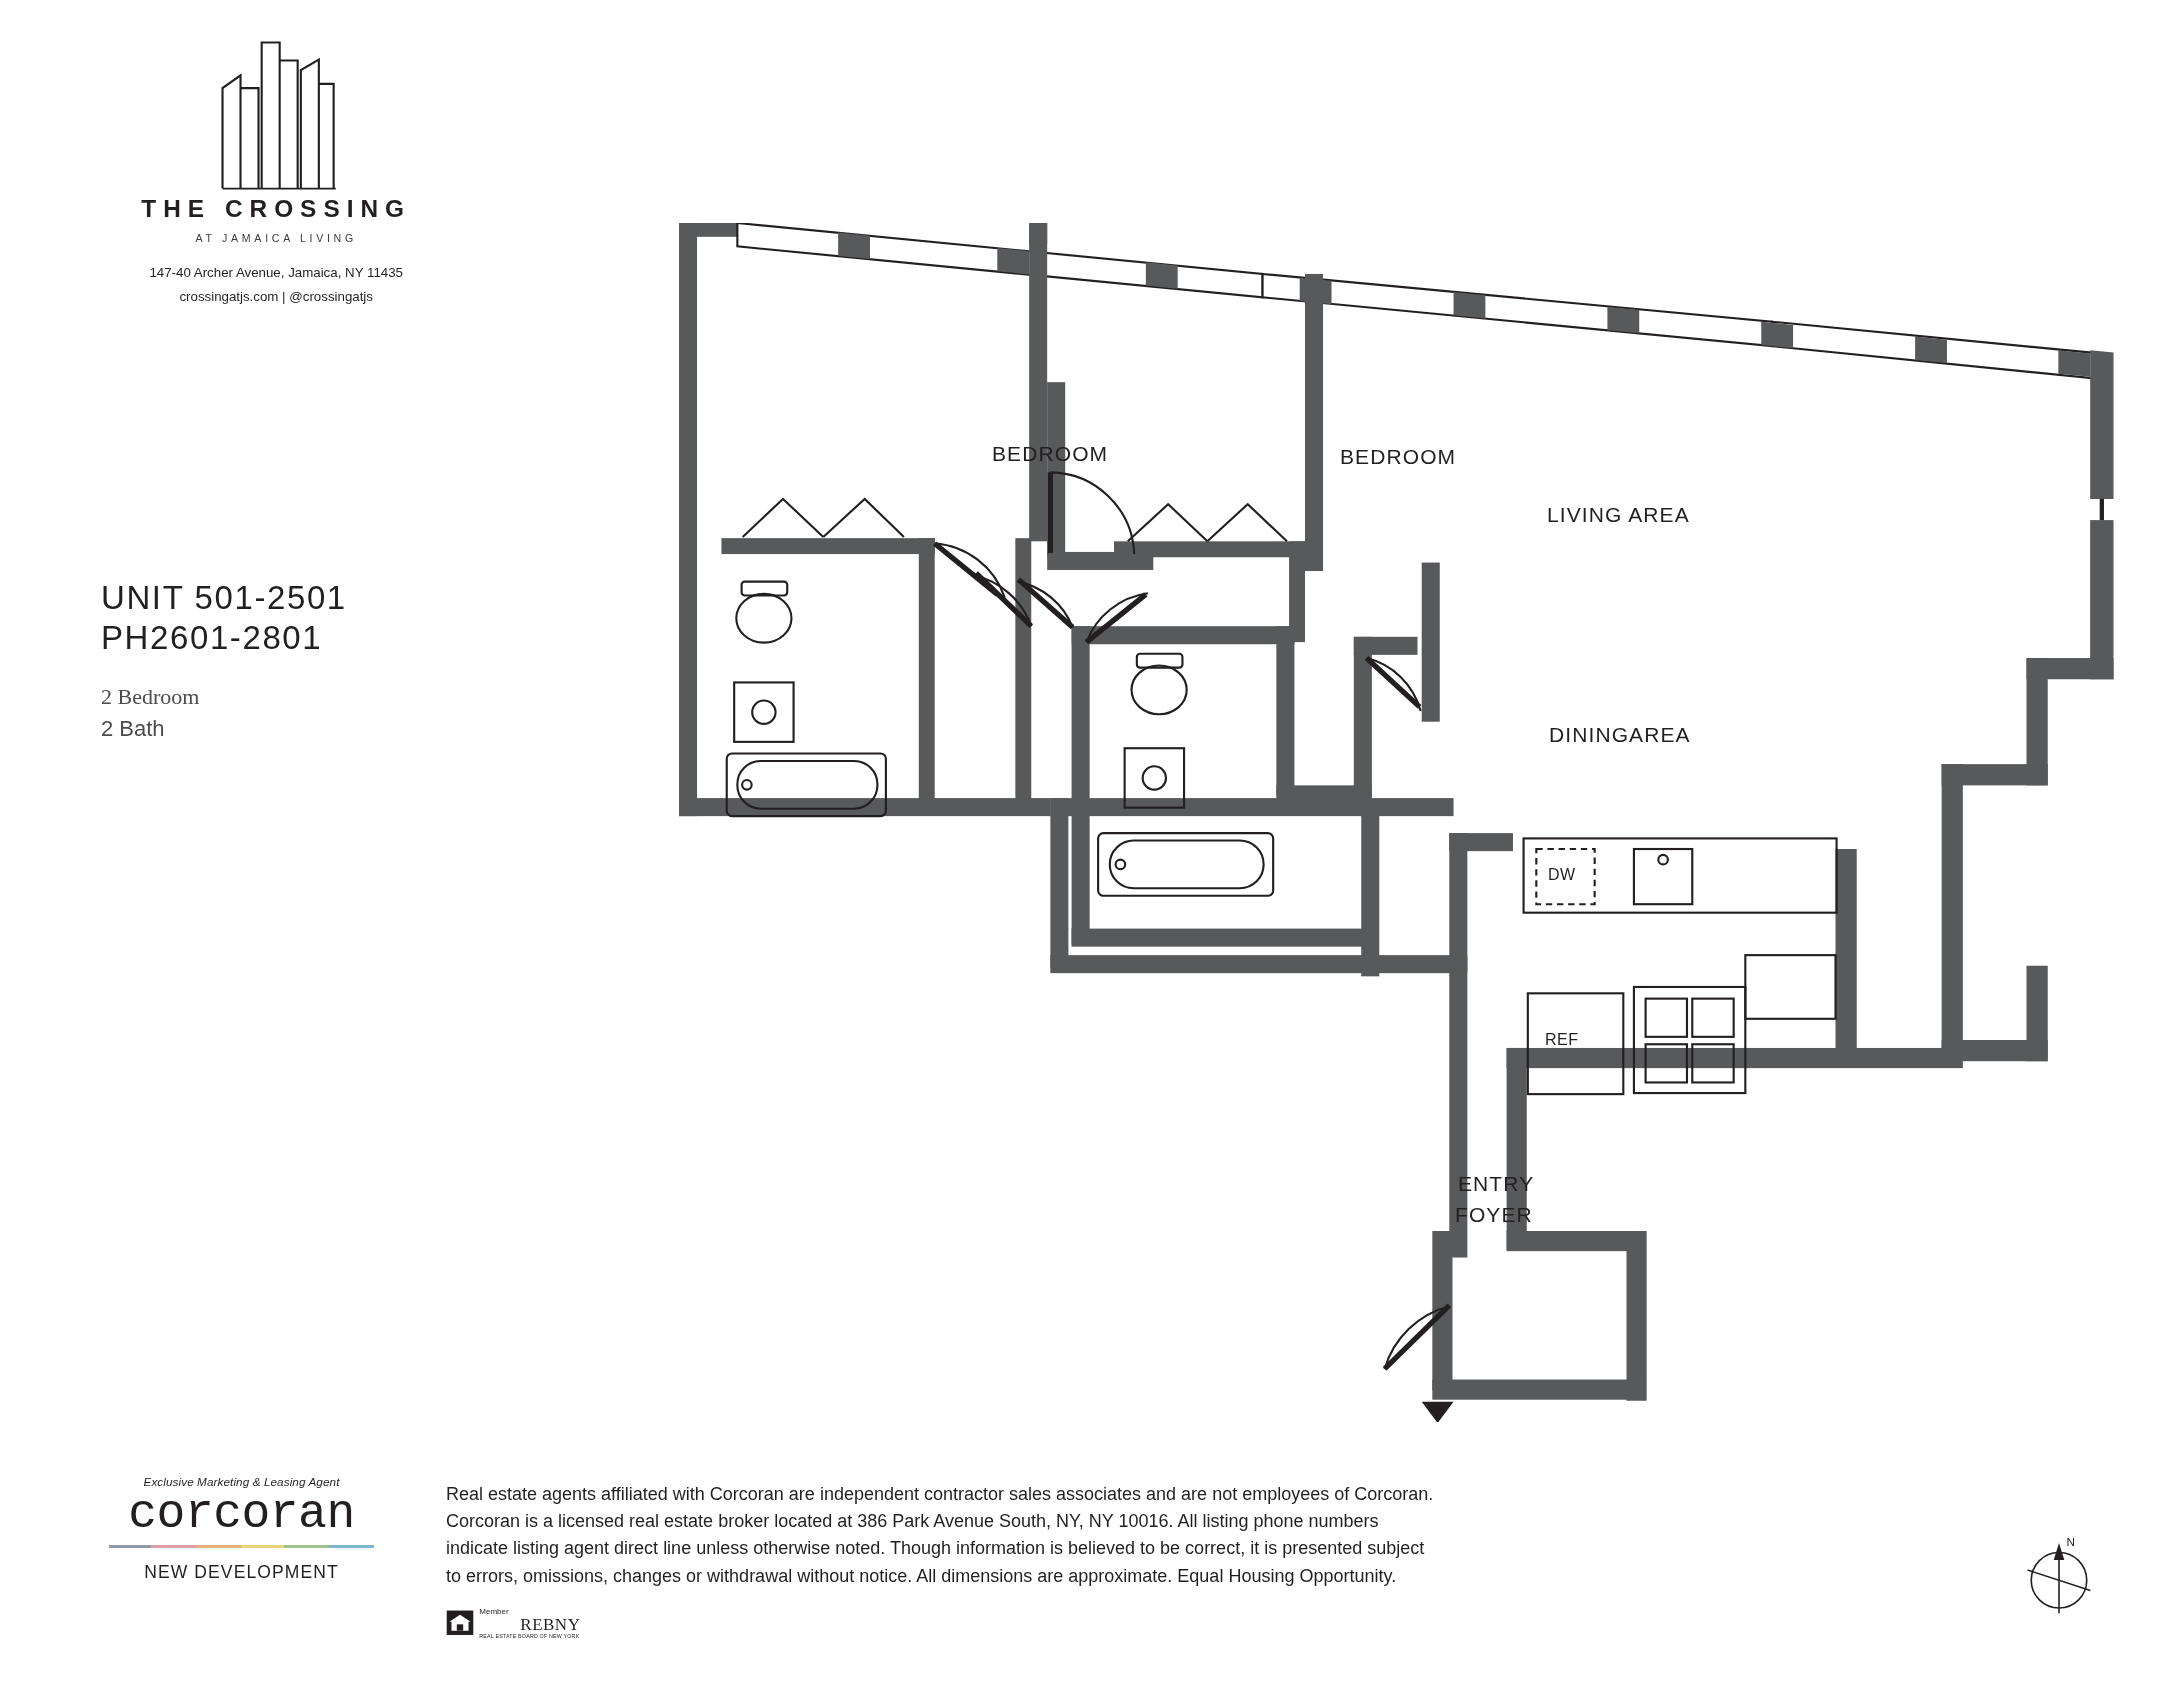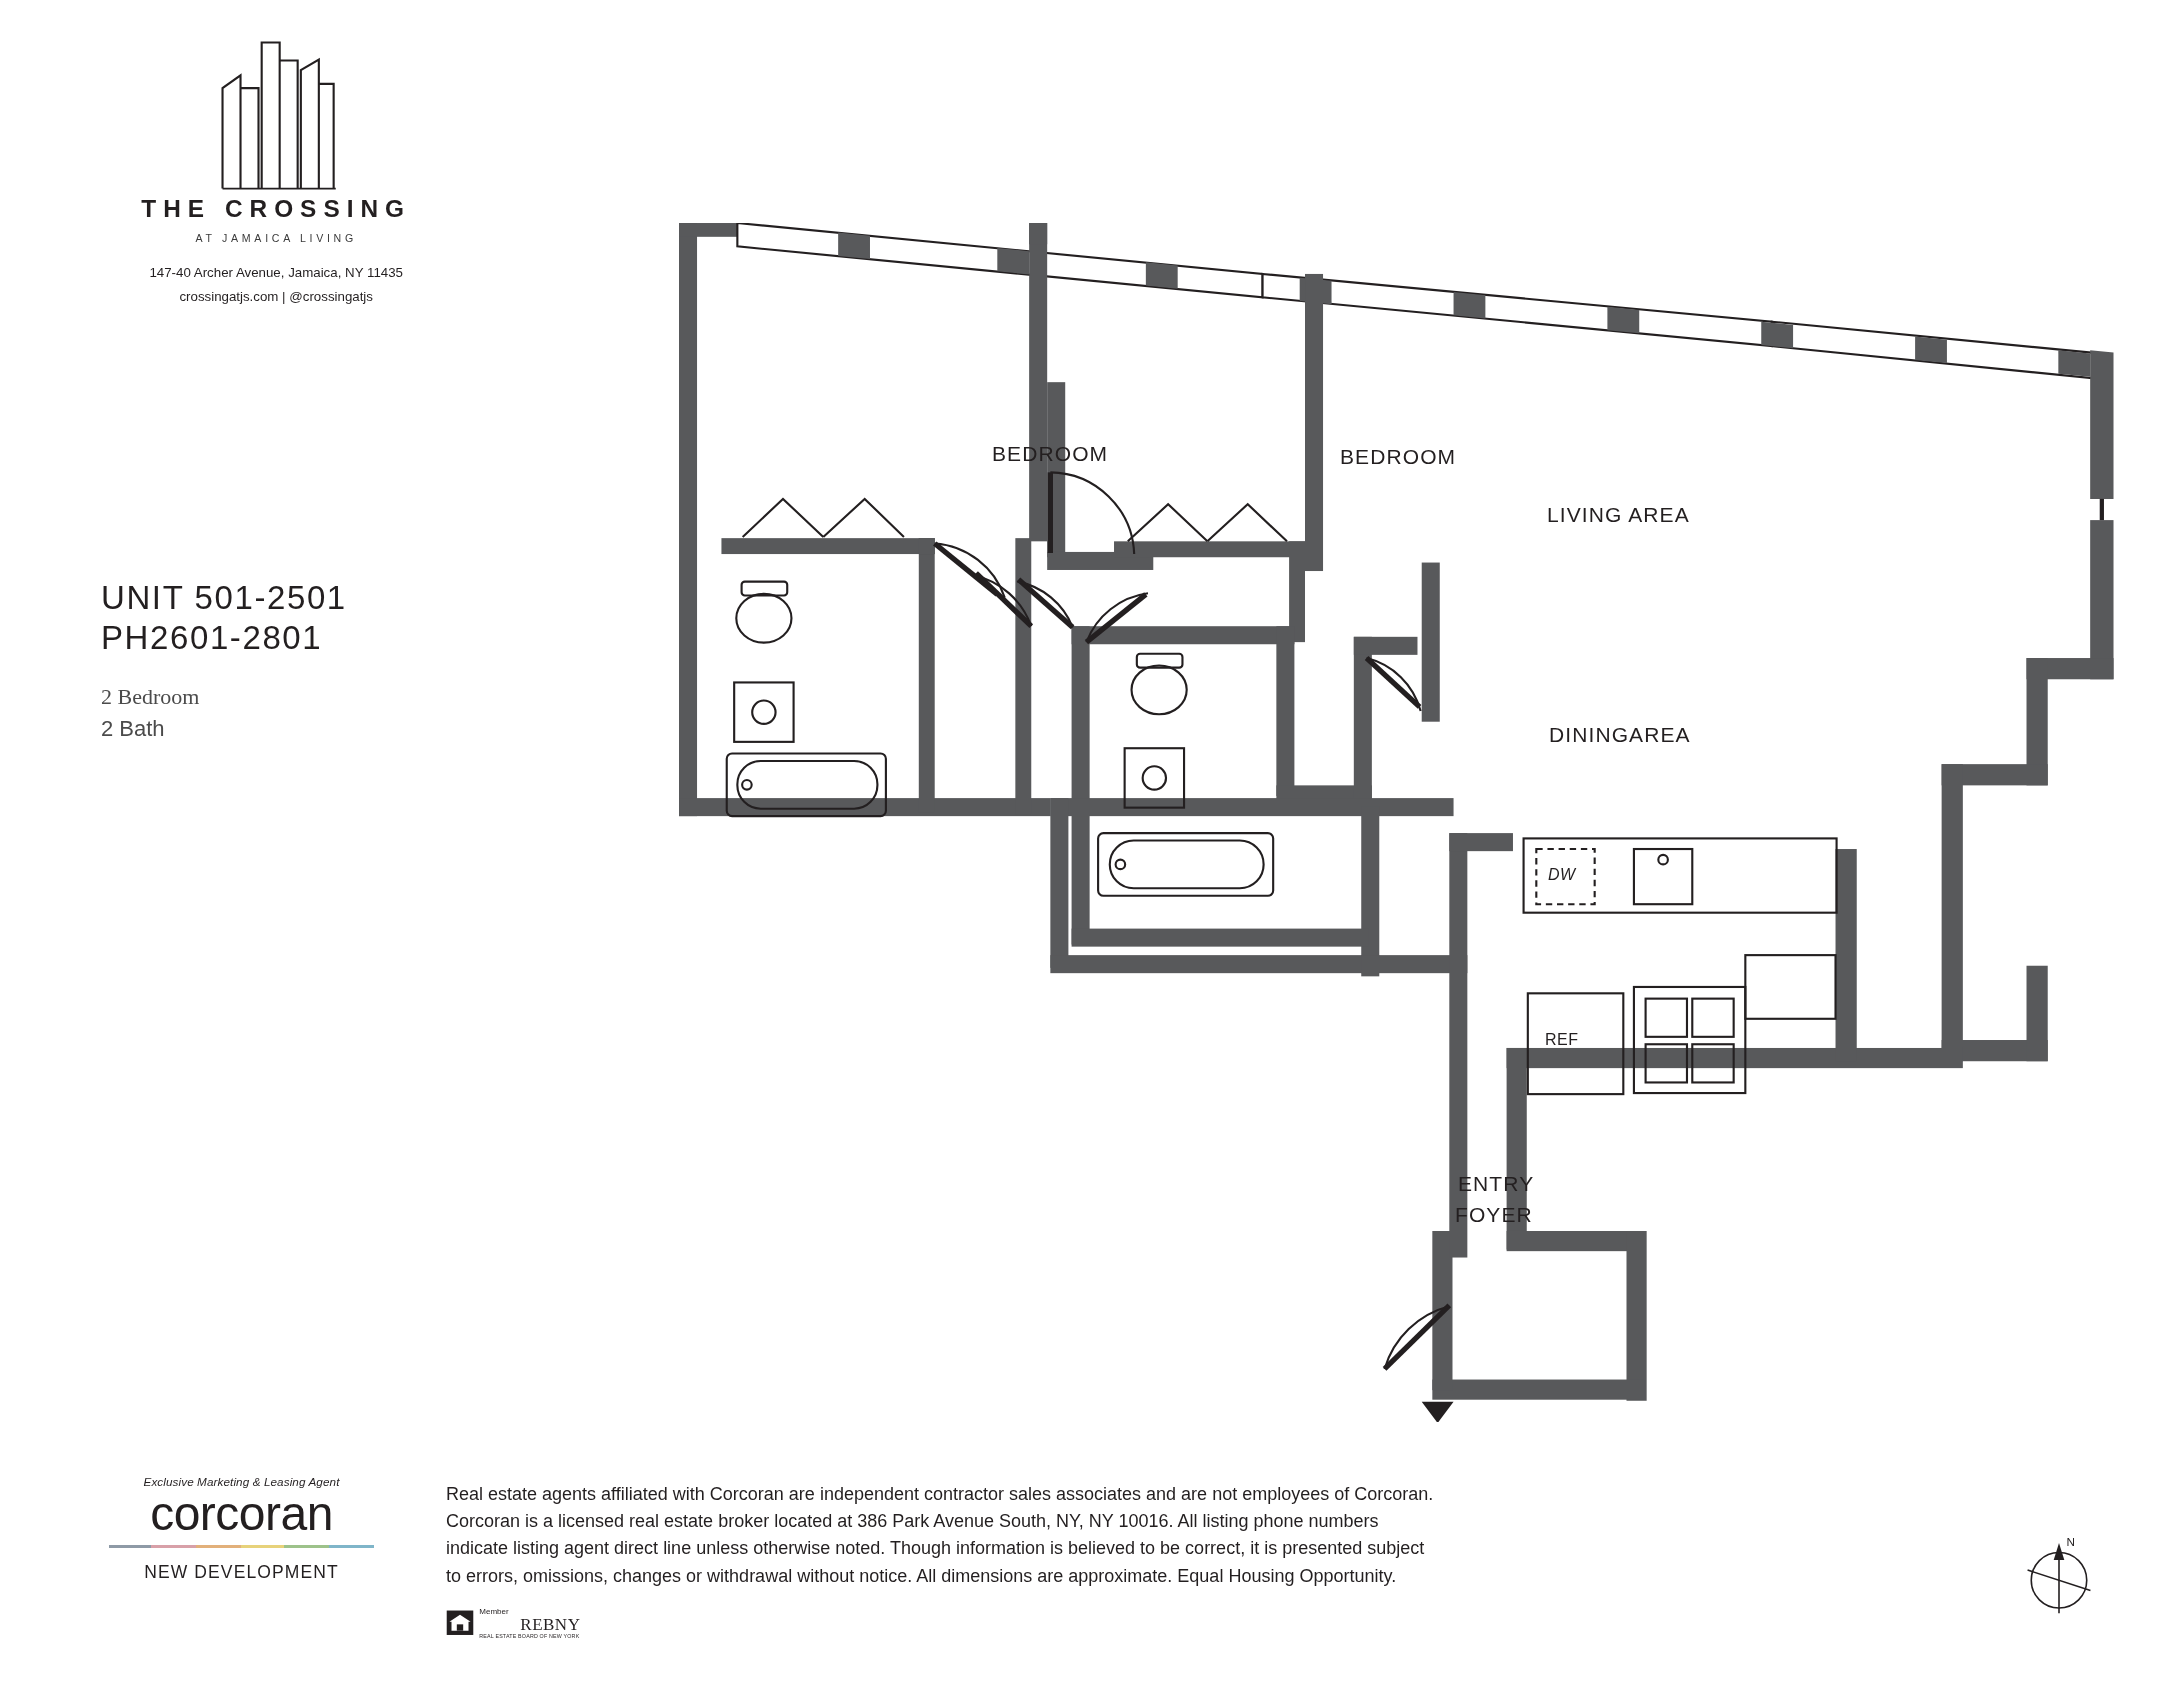--- a/index.html
+++ b/index.html
@@ -112,21 +112,21 @@
     width: 297px;
     text-align: center;
   }
   #agent-eyebrow {
     font-size: 11.7px;
     color: #231f20;
     letter-spacing: 0.1px;
     font-style: italic;
   }
   #corcoran-word {
-    font-family: Liberation Sans, sans-serif;
+    font-family: Liberation Mono, monospace;
     font-size: 48px;
     letter-spacing: -0.5px;
     color: #231f20;
     margin-top: 1.1px;
     line-height: 1.05;
   }
   #corcoran-rule {
     height: 3.7px;
     width: 265px;
     margin: 5.3px auto 0 auto;
@@ -403,21 +403,21 @@
     <polygon points="1400,2222 1460,2222 1430,2262" fill="#231f20"></polygon>
   </svg>
 
   <div class="room-label" style="left:313px; top:219px;">BEDROOM</div>
   <div class="room-label" style="left:661px; top:222px;">BEDROOM</div>
   <div class="room-label" style="left:868px; top:280px;">LIVING AREA</div>
   <div class="room-label" style="left:870px; top:500px;">DININGAREA</div>
   <div class="room-label" style="left:779px; top:949px;">ENTRY</div>
   <div class="room-label" style="left:776px; top:980px;">FOYER</div>
 
-  <div class="appl-label" style="left:869px; top:643px;font-style:italic;">DW</div>
+  <div class="appl-label" style="left:869px; top:643px;">DW</div>
   <div class="appl-label" style="left:866px; top:808px;">REF</div>
 </div>
 
 <div id="footer">
 
   <div id="agent-block">
     <div id="agent-eyebrow">Exclusive Marketing &amp; Leasing Agent</div>
     <div id="corcoran-word">corcoran</div>
     <div id="corcoran-rule"></div>
     <div id="agent-newdev">NEW DEVELOPMENT</div>

